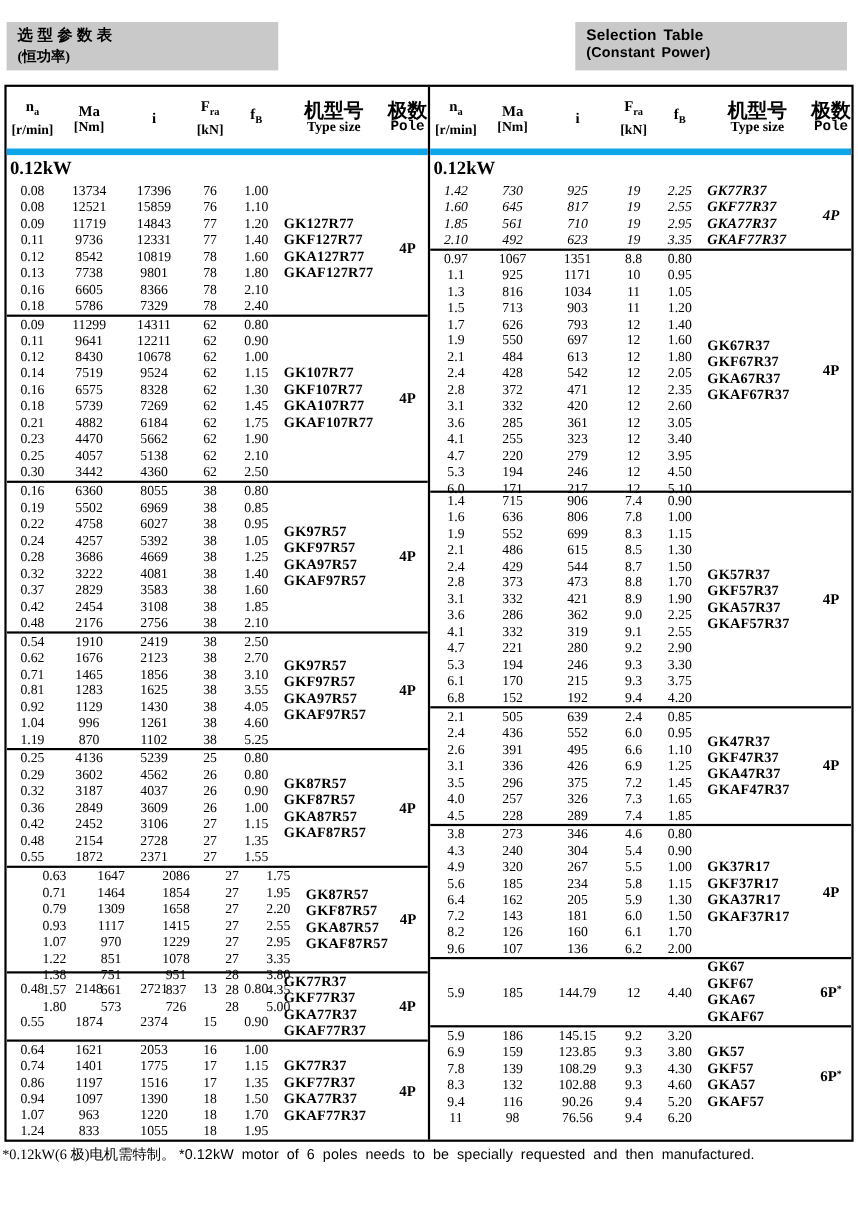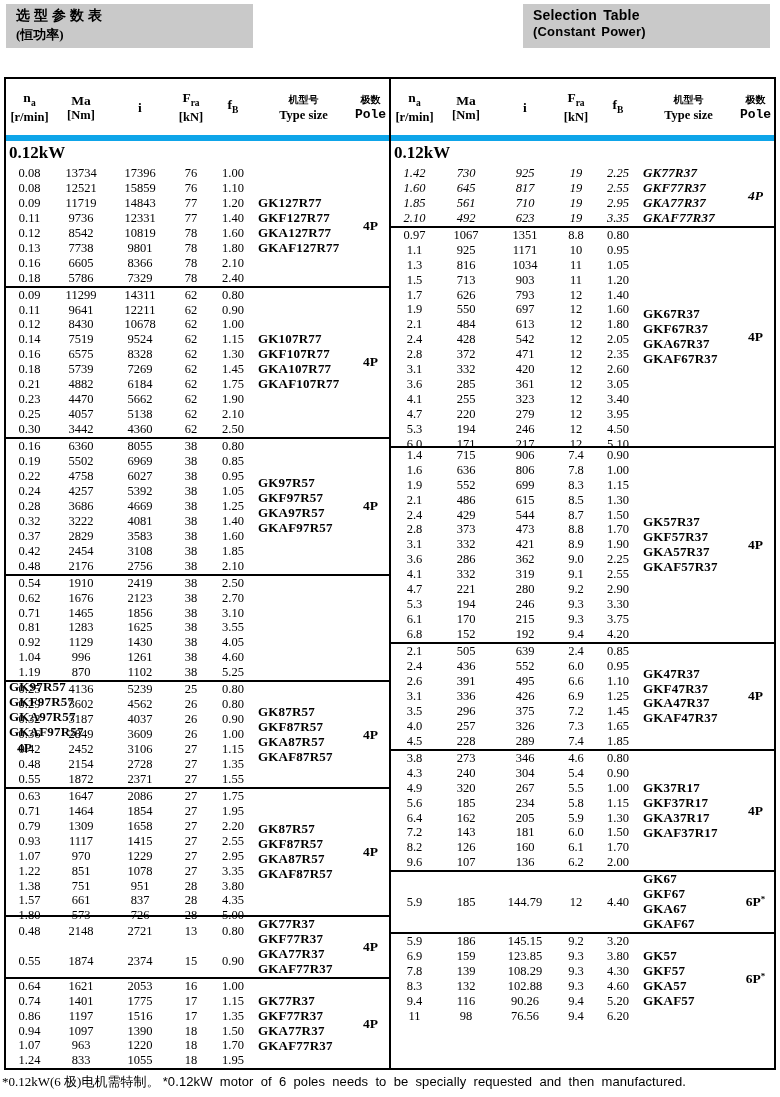--- a/index.html
+++ b/index.html
@@ -2,39 +2,39 @@
 <html><head>
 <meta charset="utf-8">
 <style>
   :root { --rh: 14.95px; }
   * { margin:0; padding:0; box-sizing:border-box; }
   html,body { width:780px; background:#fff; }
   body { height:1097px; font-family:"Liberation Serif", serif; color:#000; overflow:hidden; position:relative; }
 
   
   .titlebars { position:relative; height:46px; margin-top:4px; }
-  .titlebar { position:absolute; top:0; height:44px; background:#c9c9c9; padding:3px 10px 0 10px; }
+  .titlebar { position:absolute; top:16px; height:44px; background:#c9c9c9; padding:3px 10px 0 10px; }
   .titlebar.left  { left:6px;  width:247px; }
   .titlebar.right { left:523px; width:247px; }
   .tb-line1 { font-size:14px; font-weight:bold; }
   .titlebar.left .tb-line1 { letter-spacing:4px; font-family:"Liberation Serif",serif; }
   .tb-line2 { font-size:13px; font-weight:bold; margin-top:1px; }
   .titlebar.right .tb-line1, .titlebar.right .tb-line2 { font-family:"Liberation Sans",sans-serif; letter-spacing:0.2px; word-spacing:2px; }
 
   
   .seltable { margin:27px 4px 0 4px; border:2px solid #000; display:flex; align-items:stretch; }
   .panel { flex:1; display:flex; flex-direction:column; overflow:hidden; }
   .panel + .panel { border-left:2px solid #000; }
 
   .phead { display:flex; align-items:center; height:62px; border-bottom:6px solid #0ea5e9; }
   .hc { text-align:center; }
   .hsym { font-size:13.5px; font-weight:bold; line-height:15px; }
   .hsym sub { font-size:9.5px; }
   .hunit { font-size:12.5px; font-weight:bold; line-height:14px; }
-  .hcjk { font-size:10px; font-weight:bold; line-height:16px; }
+  .hcjk { font-size:18px; font-weight:bold; line-height:16px; }
   .hpole { font-family:"Liberation Mono",monospace; font-size:13px; font-weight:bold; line-height:14px; }
 
   .c-na  { width:47px; }
   .c-ma  { width:56px; }
   .c-i   { width:62px; }
   .c-fra { width:40px; }
   .c-fb  { width:44px; }
   .c-type{ flex:1; }
   .c-pole{ width:37px; }
 
@@ -318,21 +318,21 @@
             </div>
           </div>
           <div class="types">
             <div class="type">GK97R57</div>
             <div class="type">GKF97R57</div>
             <div class="type">GKA97R57</div>
             <div class="type">GKAF97R57</div>
           </div>
           <div class="pole">4P</div>
         </div>
-        <div class="group sep" style="height: 106.65px; flex-direction: column;">
+        <div class="group sep" style="height: 106.65px;">
           <div class="nums">
             <div class="row">
               <div class="cell c-na">0.54</div>
               <div class="cell c-ma">1910</div>
               <div class="cell c-i">2419</div>
               <div class="cell c-fra">38</div>
               <div class="cell c-fb">2.50</div>
             </div>
             <div class="row">
               <div class="cell c-na">0.62</div>
@@ -438,21 +438,21 @@
             </div>
           </div>
           <div class="types">
             <div class="type">GK87R57</div>
             <div class="type">GKF87R57</div>
             <div class="type">GKA87R57</div>
             <div class="type">GKAF87R57</div>
           </div>
           <div class="pole">4P</div>
         </div>
-        <div class="group sep" style="height: 128px;">
+        <div class="group sep" style="height: 96px; padding-left: 20px;">
           <div class="nums">
             <div class="row">
               <div class="cell c-na">0.63</div>
               <div class="cell c-ma">1647</div>
               <div class="cell c-i">2086</div>
               <div class="cell c-fra">27</div>
               <div class="cell c-fb">1.75</div>
             </div>
             <div class="row">
               <div class="cell c-na">0.71</div>

